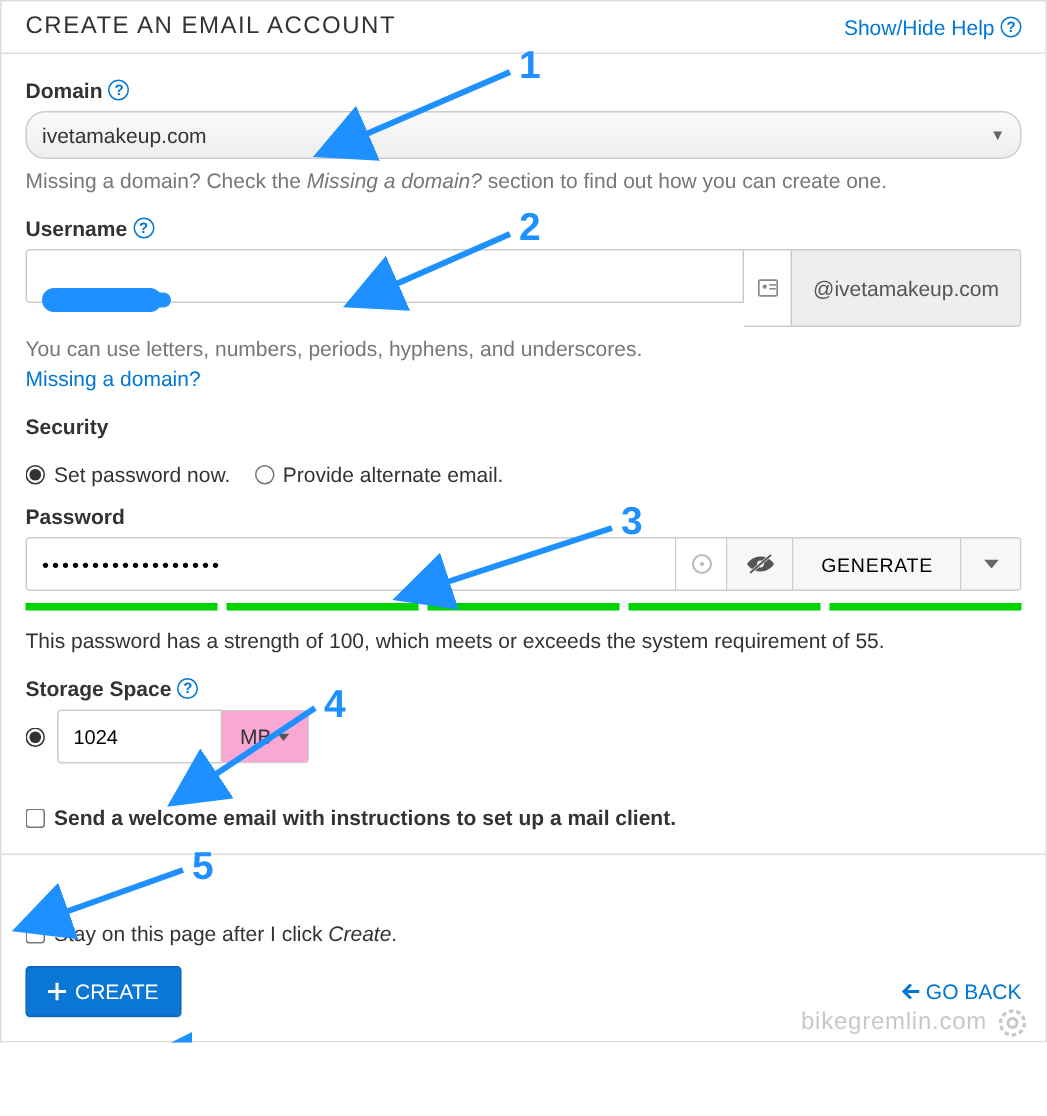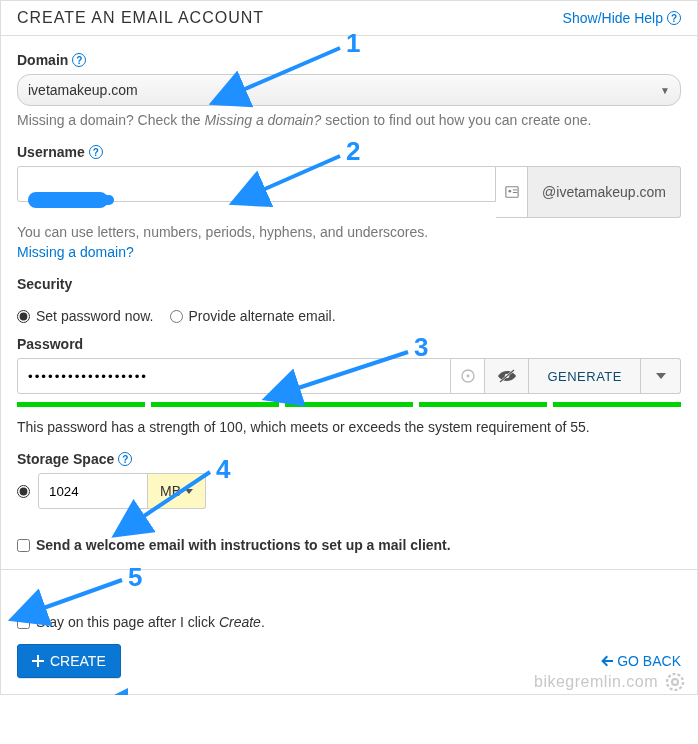--- a/index.html
+++ b/index.html
@@ -62,37 +62,37 @@
   }
   .radio-row { display: flex; gap: 16px; align-items: center; margin-bottom: 12px; margin-top: 16px; }
   .radio-row label { display: flex; align-items: center; gap: 6px; cursor: pointer; }
   input[type=radio] { accent-color: #333; cursor: pointer; }
   input[type=checkbox] { cursor: pointer; margin-right: 6px; }
   .pw-group { display: flex; width: 100%; }
   .pw-group input { flex: 1; border: 1px solid #ccc; border-radius: 3px 0 0 3px; padding: 8px 10px; height: 36px; letter-spacing: 2px; }
   .pw-icon, .pw-eye, .pw-gen, .pw-caret {
     display: flex; align-items: center; justify-content: center;
     border: 1px solid #ccc; border-left: none; height: 36px;
-    background: #f7f7f7; color: #0c4a6e;
+    background: #f7f7f7; color: #000000;
   }
   .pw-icon { width: 34px; background: #fff; color: #aaa; }
   .pw-eye { width: 44px; cursor: pointer; }
   .pw-gen { padding: 0 18px; cursor: pointer; letter-spacing: 0.5px; font-size: 13px; }
   .pw-caret { width: 40px; border-radius: 0 3px 3px 0; cursor: pointer; }
   .strength-bar { display: flex; gap: 6px; margin-top: 8px; }
   .strength-bar span { flex: 1; height: 5px; background: #00d400; }
   .strength-text { margin-top: 12px; }
   .storage-row { display: flex; align-items: center; gap: 8px; }
   .storage-row input[type=text] {
     width: 110px; border: 1px solid #ccc; border-radius: 3px 0 0 3px;
     padding: 8px 10px; height: 36px;
   }
   .unit-btn {
     display: flex; align-items: center; gap: 4px;
-    background: #fef9c3; border: 1px solid #ccc; border-left: none;
+    background: #f9a8d4; border: 1px solid #ccc; border-left: none;
     border-radius: 0 3px 3px 0; padding: 0 12px; height: 36px; cursor: pointer;
   }
   .checkbox-row { display: flex; align-items: center; margin-top: 28px; }
   .footer {
     border-top: 1px solid #ddd; padding: 16px; display: flex;
     flex-direction: column; gap: 14px;
   }
   .footer-actions { display: flex; justify-content: space-between; align-items: center; }
   .btn-create {
     background: #0a77d5; color: #fff; border: 1px solid #0a67b8;

